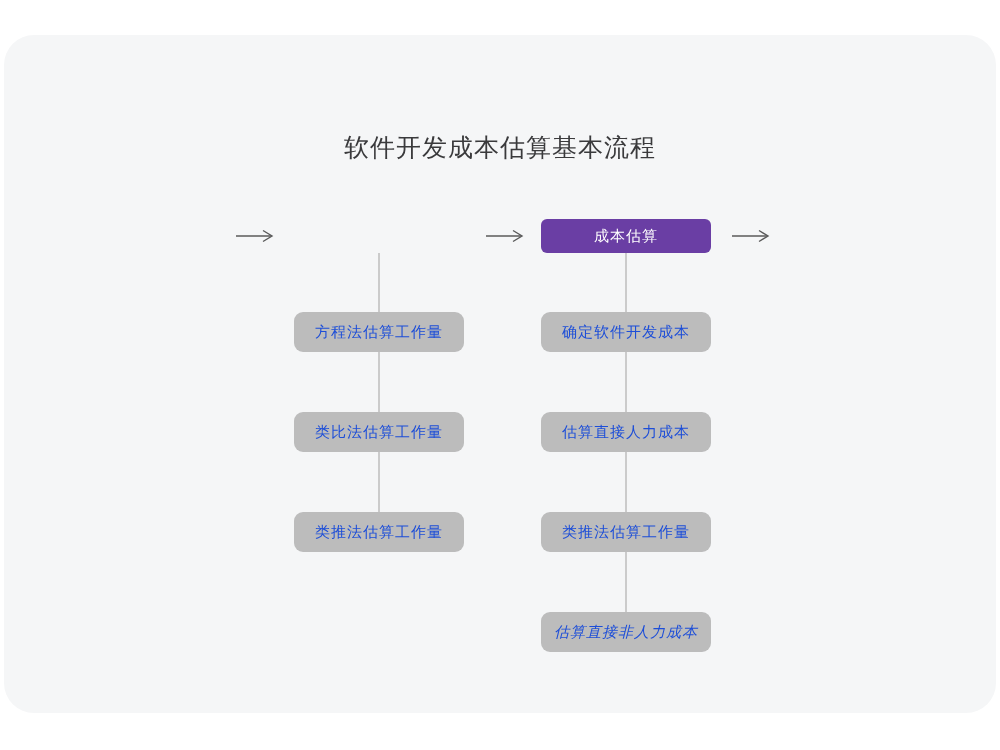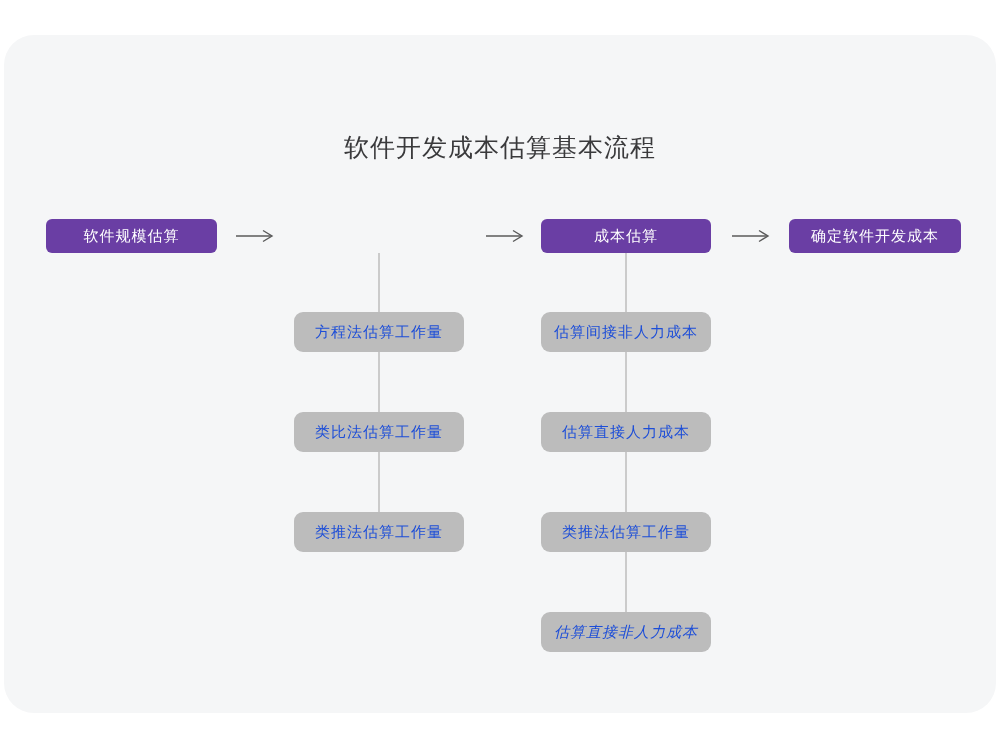--- a/index.html
+++ b/index.html
@@ -32,40 +32,38 @@
 <body>
 
 <div class="canvas">
   <div class="card">
 
     <h1 class="title">软件开发成本估算基本流程</h1>
 
     <div class="vline" style="left:374px;top:218px;height:280px;"></div>
     <div class="vline" style="left:621px;top:218px;height:380px;"></div>
 
-    <div class="stage" style="left:42px;width:171px;">软件规模估算</div>
     <div class="stage" style="left:537px;width:170px;">成本估算</div>
-    <div class="stage" style="left:785px;width:172px;">确定软件开发成本</div>
 
     <svg class="arrow-svg" style="left:231px;" viewBox="0 0 40 16">
       <line x1="1" y1="8" x2="36" y2="8" stroke="var(--arrow)" stroke-width="1.4"></line>
       <polyline points="28,2.5 37,8 28,13.5" fill="none" stroke="var(--arrow)" stroke-width="1.4"></polyline>
     </svg>
     <svg class="arrow-svg" style="left:481px;" viewBox="0 0 40 16">
       <line x1="1" y1="8" x2="36" y2="8" stroke="var(--arrow)" stroke-width="1.4"></line>
       <polyline points="28,2.5 37,8 28,13.5" fill="none" stroke="var(--arrow)" stroke-width="1.4"></polyline>
     </svg>
     <svg class="arrow-svg" style="left:727px;" viewBox="0 0 40 16">
       <line x1="1" y1="8" x2="36" y2="8" stroke="var(--arrow)" stroke-width="1.4"></line>
       <polyline points="28,2.5 37,8 28,13.5" fill="none" stroke="var(--arrow)" stroke-width="1.4"></polyline>
     </svg>
 
     <div class="sub" style="left:290px;top:277px;">方程法估算工作量</div>
     <div class="sub" style="left:290px;top:377px;">类比法估算工作量</div>
     <div class="sub" style="left:290px;top:477px;">类推法估算工作量</div>
 
-    <div class="sub" style="left:537px;top:277px;">估算间接非人力成本</div>
+    <div class="sub" style="left:537px;top:277px;">确定软件开发成本</div>
     <div class="sub" style="left:537px;top:377px;">估算直接人力成本</div>
     <div class="sub" style="left:537px;top:477px;">类推法估算工作量</div>
     <div class="sub" style="left:537px;top:577px;font-style:italic;">估算直接非人力成本</div>
 
   </div>
 </div>
 
 </body></html>

